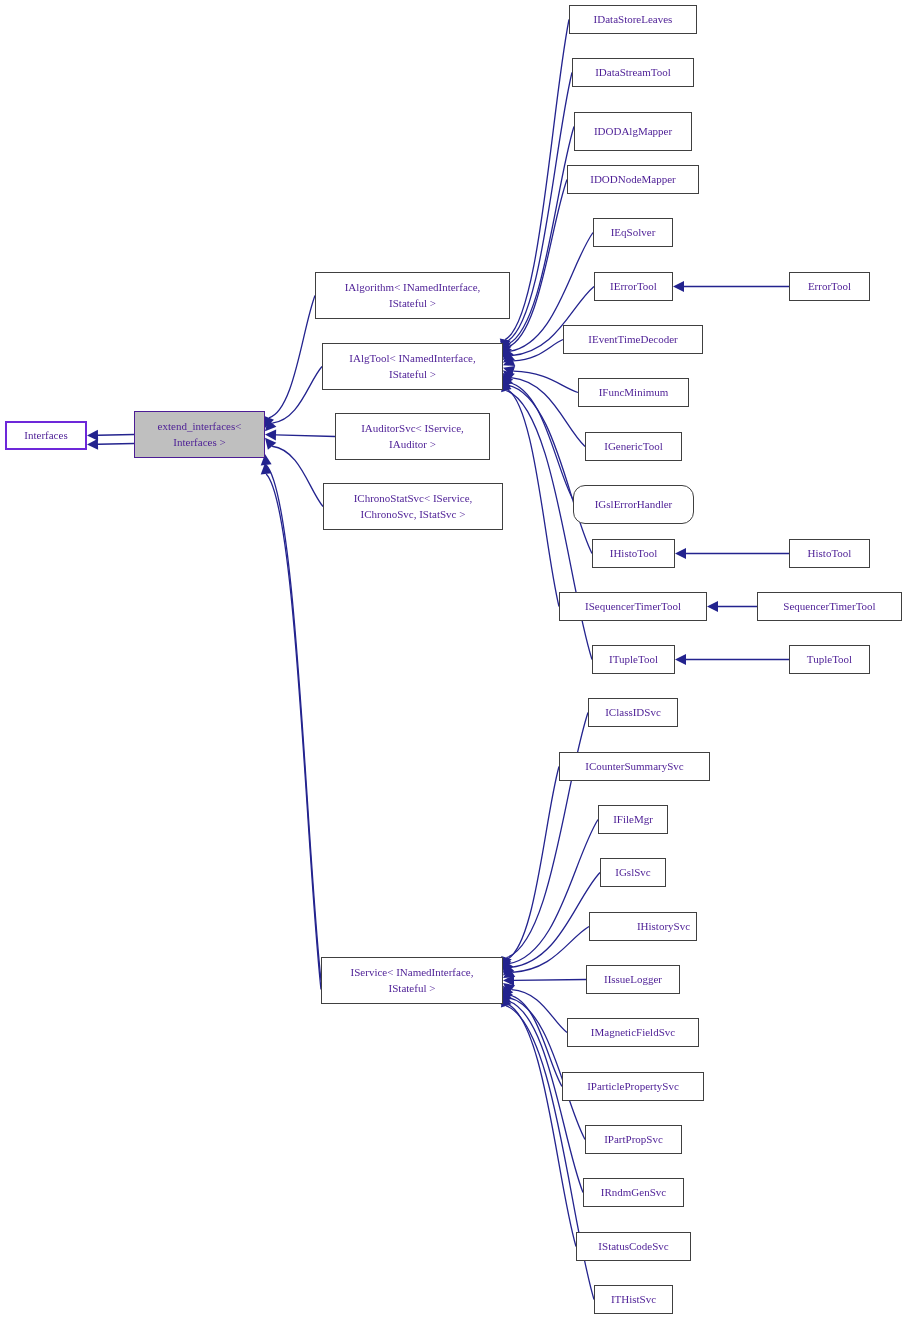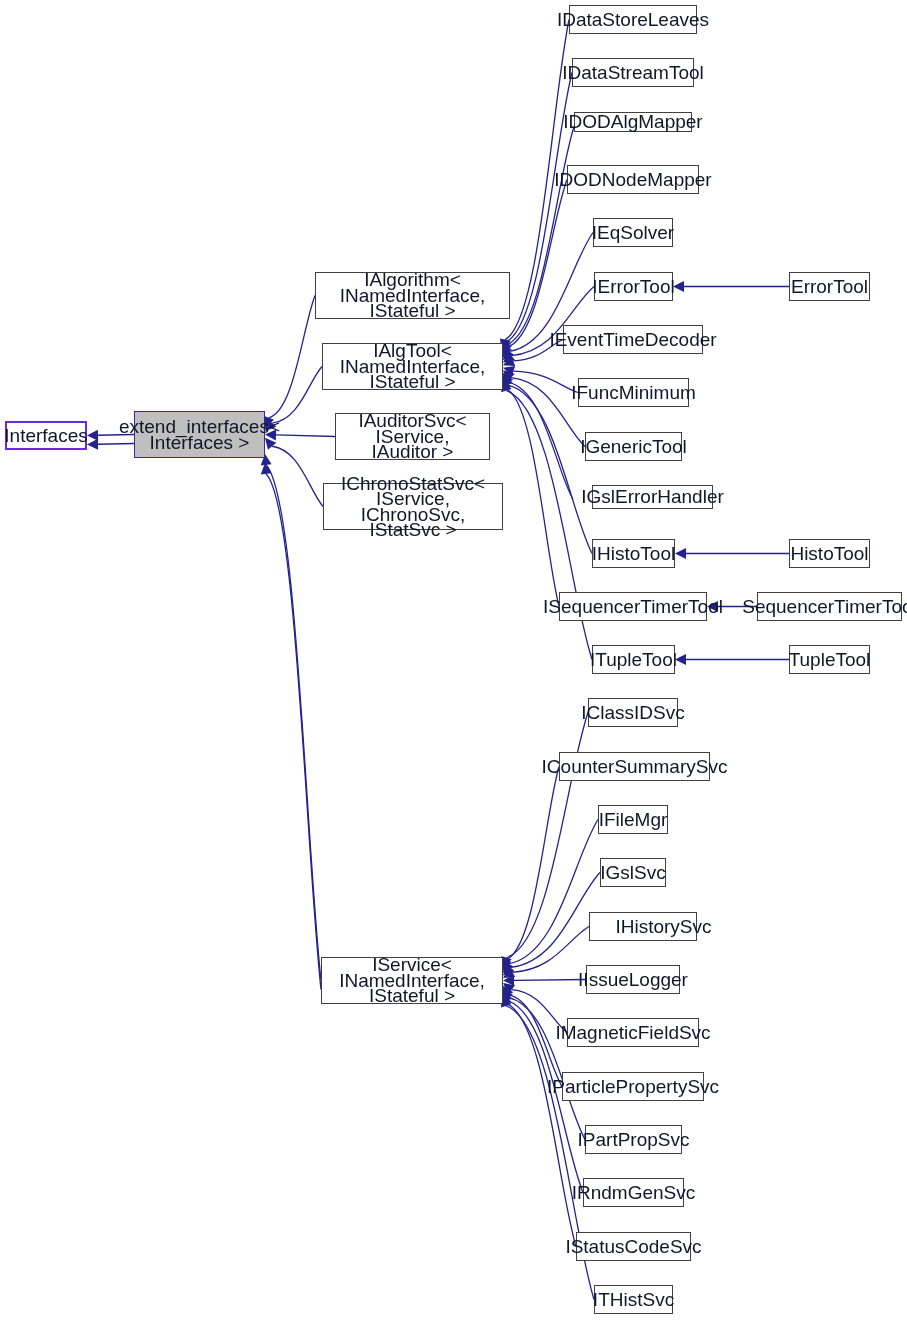--- a/index.html
+++ b/index.html
@@ -2,23 +2,23 @@
 <html><head>
 <meta charset="utf-8">
 <style>
   html,body{margin:0;padding:0;background:#ffffff;}
   body{width:907px;height:1320px;position:relative;overflow:hidden;
        font-family:"Liberation Sans","DejaVu Sans",sans-serif;}
   #diagram{position:absolute;left:0;top:0;width:907px;height:1320px;}
   #edges{position:absolute;left:0;top:0;width:907px;height:1320px;}
   .node{position:absolute;box-sizing:border-box;background:#ffffff;
         border:1px solid #404040;display:flex;align-items:center;
-        justify-content:center;text-align:center;color:#0f172a;
-        font-size:19px;line-height:15.5px;letter-spacing:0px;
-        white-space:pre-line;z-index:5;}
+        justify-content:center;text-align:center;color:#4c1d95;
+        font-size:11px;line-height:15.5px;letter-spacing:0px;
+        white-space:pre-line;z-index:5;font-family:Liberation Serif, serif;}
   .node.root{background:#bfbfbf;border:1px solid #4c1d95;}
   .node.base{background:#ffffff;border:2px solid #6d28d9;}
   .node span{display:block;padding:0 3px;}
 </style>
 </head>
 <body>
 
 <div id="diagram">
   <svg id="edges" viewBox="0 0 907 1320" width="907" height="1320">
       <path d="M 97.99763388384173 435.2468575949629 L 134 434.5" fill="none" stroke="#23238e" stroke-width="1.3"></path>
@@ -104,28 +104,28 @@
     <div class="node " style="left: 322px; top: 343px; width: 181px; height: 47px;"><span>IAlgTool&lt; INamedInterface,
 IStateful &gt;</span></div>
     <div class="node " style="left: 335px; top: 413px; width: 155px; height: 47px;"><span>IAuditorSvc&lt; IService,
 IAuditor &gt;</span></div>
     <div class="node " style="left: 323px; top: 483px; width: 180px; height: 47px;"><span>IChronoStatSvc&lt; IService,
 IChronoSvc, IStatSvc &gt;</span></div>
     <div class="node " style="left: 321px; top: 957px; width: 182px; height: 47px;"><span>IService&lt; INamedInterface,
 IStateful &gt;</span></div>
     <div class="node " style="left: 569px; top: 5px; width: 128px; height: 29px;"><span>IDataStoreLeaves</span></div>
     <div class="node " style="left: 572px; top: 58px; width: 122px; height: 29px;"><span>IDataStreamTool</span></div>
-    <div class="node " style="left: 574px; top: 112px; width: 118px; height: 20px;"><span>IDODAlgMapper</span></div>
+    <div class="node " style="left: 574px; top: 112px; width: 118px; height: 39px;"><span>IDODAlgMapper</span></div>
     <div class="node " style="left: 567px; top: 165px; width: 132px; height: 29px;"><span>IDODNodeMapper</span></div>
     <div class="node " style="left: 593px; top: 218px; width: 80px; height: 29px;"><span>IEqSolver</span></div>
     <div class="node " style="left: 594px; top: 272px; width: 79px; height: 29px;"><span>IErrorTool</span></div>
     <div class="node " style="left: 563px; top: 325px; width: 140px; height: 29px;"><span>IEventTimeDecoder</span></div>
     <div class="node " style="left: 578px; top: 378px; width: 111px; height: 29px;"><span>IFuncMinimum</span></div>
     <div class="node " style="left: 585px; top: 432px; width: 97px; height: 29px;"><span>IGenericTool</span></div>
-    <div class="node " style="left: 592px; top: 485px; width: 121px; height: 24px;"><span>IGslErrorHandler</span></div>
+    <div class="node " style="left: 573px; top: 485px; width: 121px; height: 39px; border-radius: 12px;"><span>IGslErrorHandler</span></div>
     <div class="node " style="left: 592px; top: 539px; width: 83px; height: 29px;"><span>IHistoTool</span></div>
     <div class="node " style="left: 559px; top: 592px; width: 148px; height: 29px;"><span>ISequencerTimerTool</span></div>
     <div class="node " style="left: 592px; top: 645px; width: 83px; height: 29px;"><span>ITupleTool</span></div>
     <div class="node " style="left: 588px; top: 698px; width: 90px; height: 29px;"><span>IClassIDSvc</span></div>
     <div class="node " style="left: 559px; top: 752px; width: 151px; height: 29px;"><span>ICounterSummarySvc</span></div>
     <div class="node " style="left: 598px; top: 805px; width: 70px; height: 29px;"><span>IFileMgr</span></div>
     <div class="node " style="left: 600px; top: 858px; width: 66px; height: 29px;"><span>IGslSvc</span></div>
     <div class="node " style="left: 589px; top: 912px; width: 108px; height: 29px; padding-left: 41px;"><span>IHistorySvc</span></div>
     <div class="node " style="left: 586px; top: 965px; width: 94px; height: 29px;"><span>IIssueLogger</span></div>
     <div class="node " style="left: 567px; top: 1018px; width: 132px; height: 29px;"><span>IMagneticFieldSvc</span></div>

